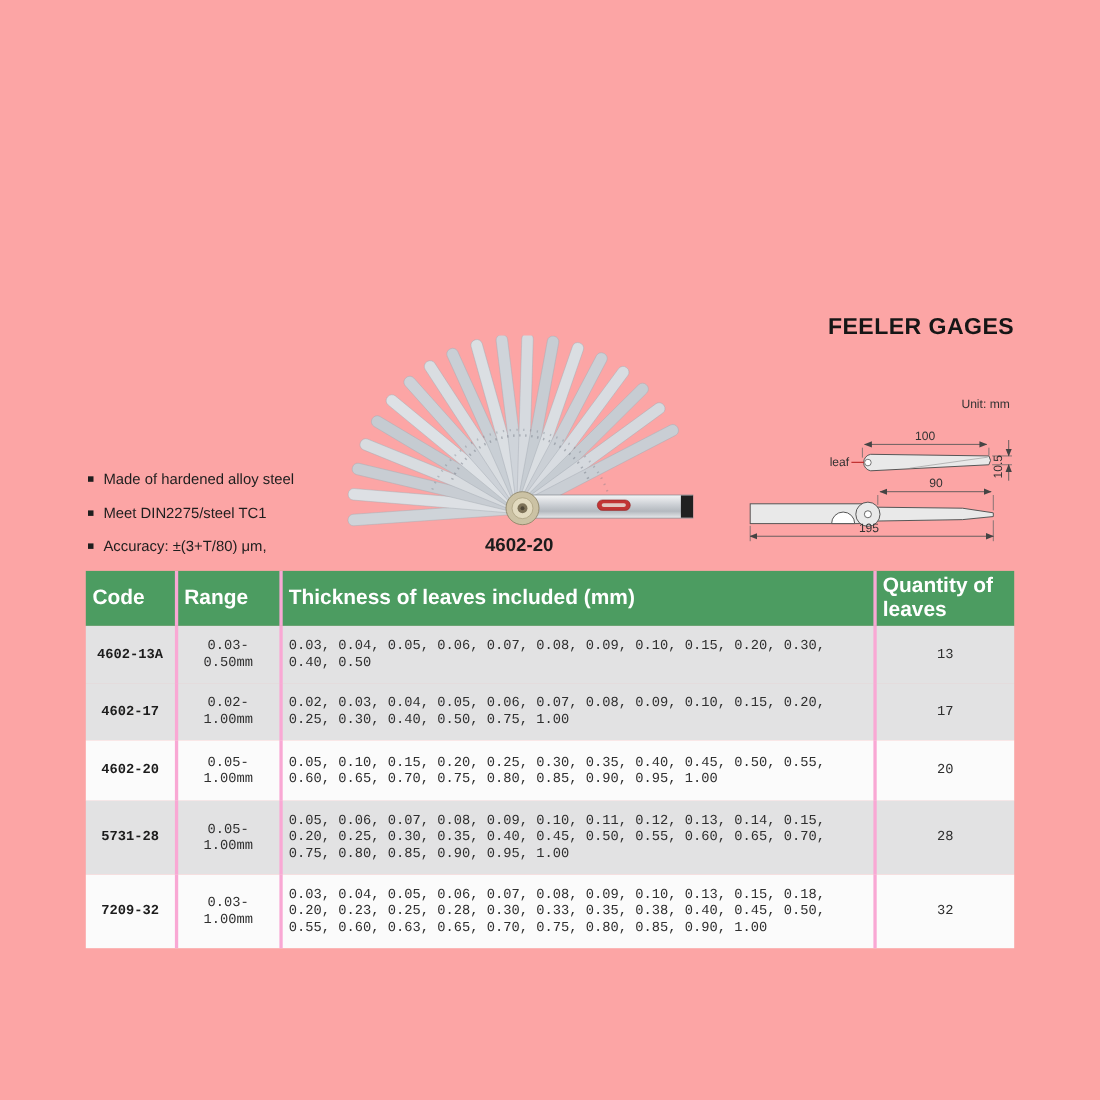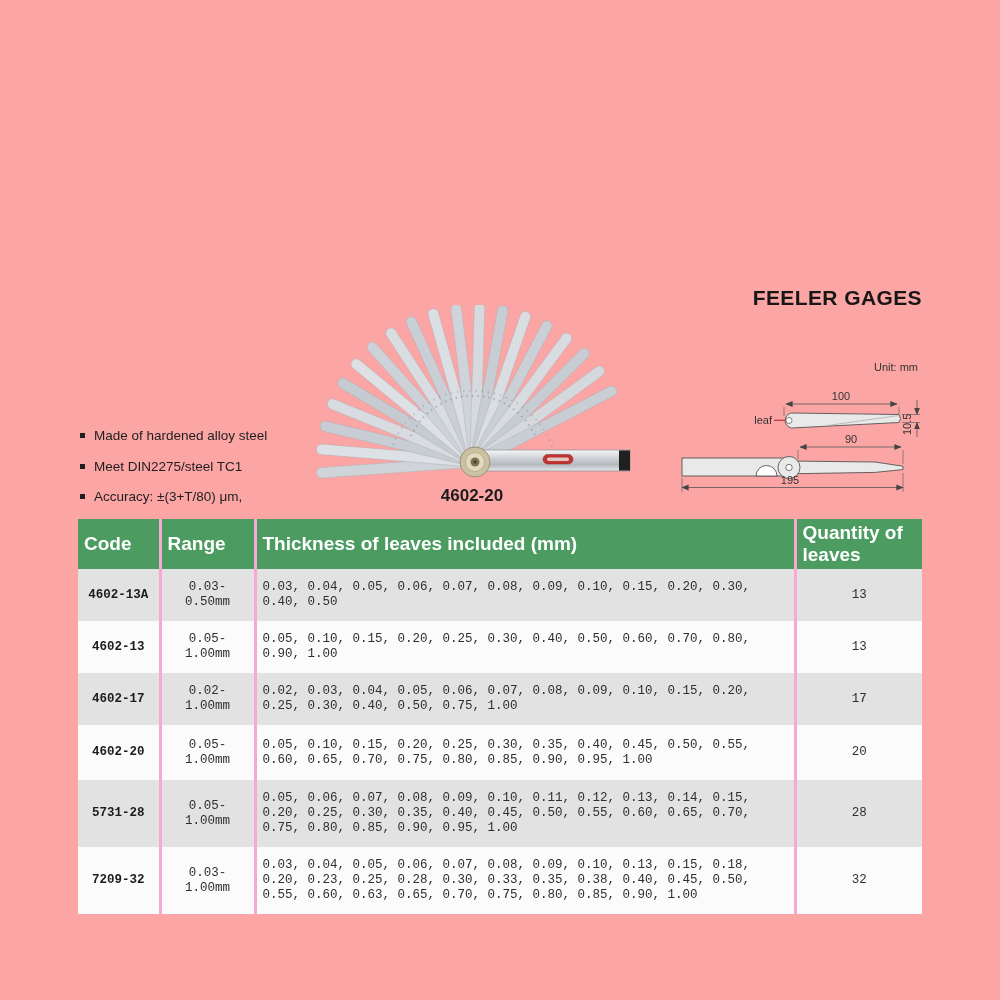--- a/index.html
+++ b/index.html
@@ -172,26 +172,20 @@
         <th>Quantity of leaves</th>
       </tr>
     </thead>
     <tbody>
       <tr class="alt h1">
         <td class="code">4602-13A</td>
         <td class="range">0.03-0.50mm</td>
         <td class="thick">0.03, 0.04, 0.05, 0.06, 0.07, 0.08, 0.09, 0.10, 0.15, 0.20, 0.30, 0.40, 0.50</td>
         <td class="qty">13</td>
       </tr>
-      <tr class="plain h1">
-        <td class="code">4602-13</td>
-        <td class="range">0.05-1.00mm</td>
-        <td class="thick">0.05, 0.10, 0.15, 0.20, 0.25, 0.30, 0.40, 0.50, 0.60, 0.70, 0.80, 0.90, 1.00</td>
-        <td class="qty">13</td>
-      </tr>
       <tr class="alt h1">
         <td class="code">4602-17</td>
         <td class="range">0.02-1.00mm</td>
         <td class="thick">0.02, 0.03, 0.04, 0.05, 0.06, 0.07, 0.08, 0.09, 0.10, 0.15, 0.20, 0.25, 0.30, 0.40, 0.50, 0.75, 1.00</td>
         <td class="qty">17</td>
       </tr>
       <tr class="plain h2">
         <td class="code">4602-20</td>
         <td class="range">0.05-1.00mm</td>
         <td class="thick">0.05, 0.10, 0.15, 0.20, 0.25, 0.30, 0.35, 0.40, 0.45, 0.50, 0.55, 0.60, 0.65, 0.70, 0.75, 0.80, 0.85, 0.90, 0.95, 1.00</td>

